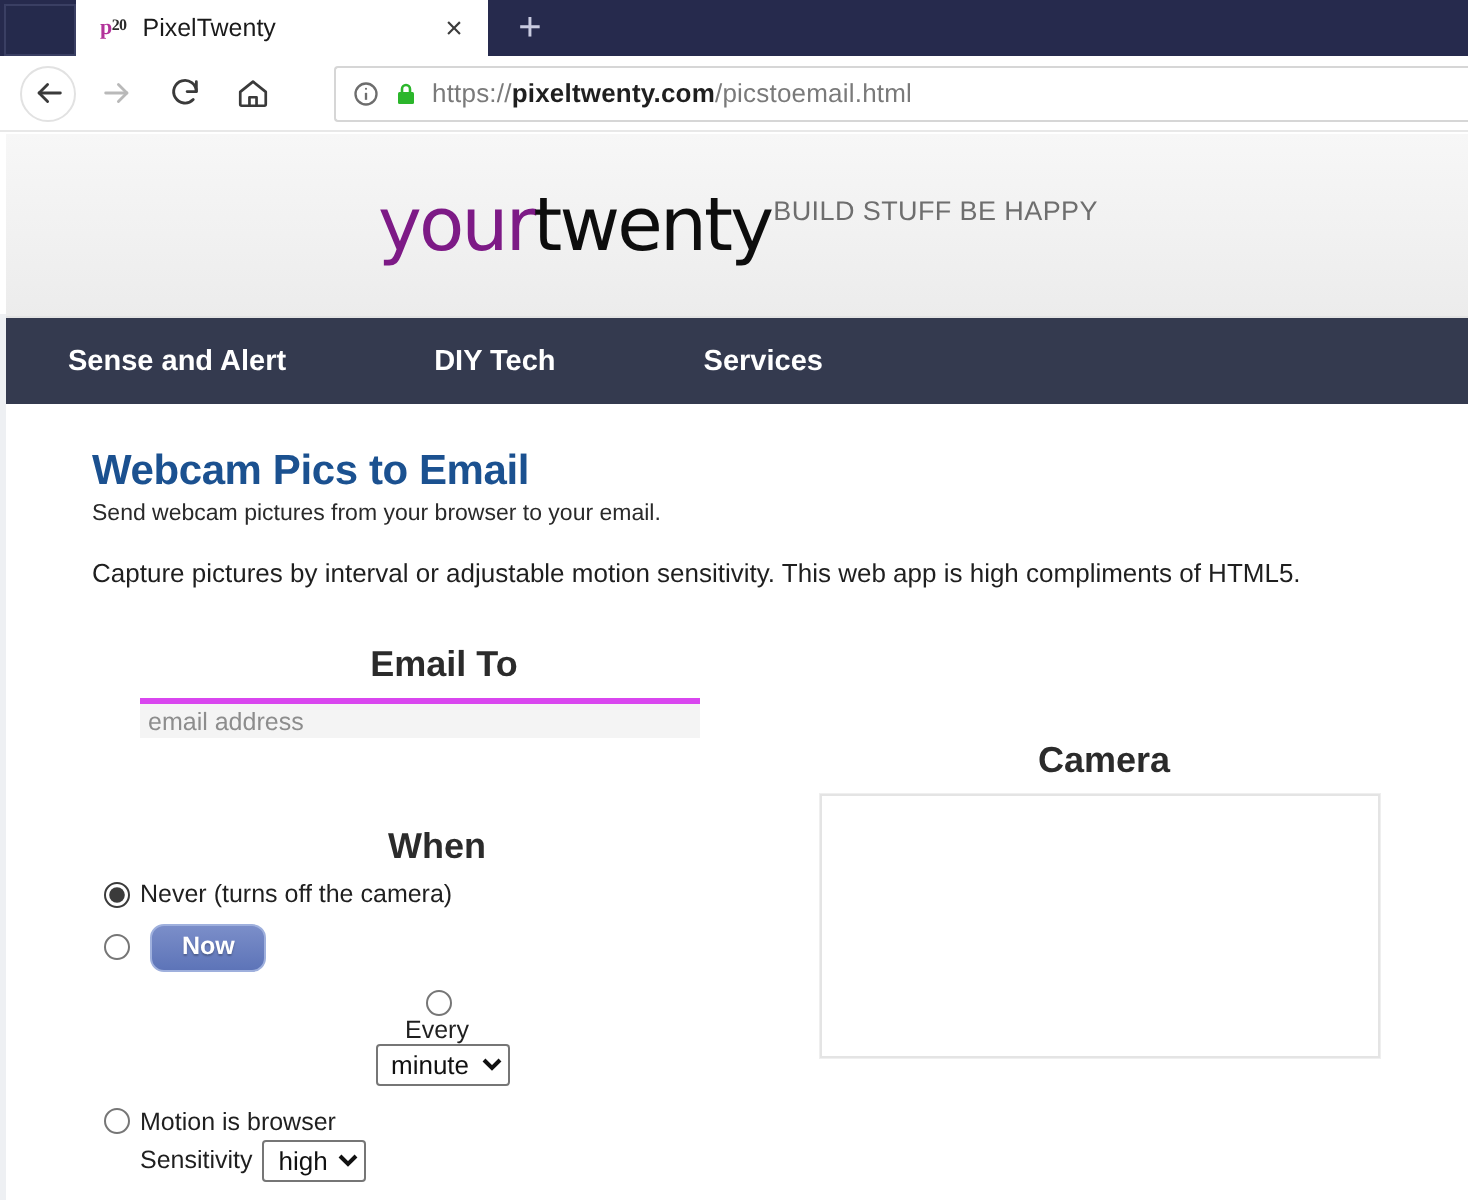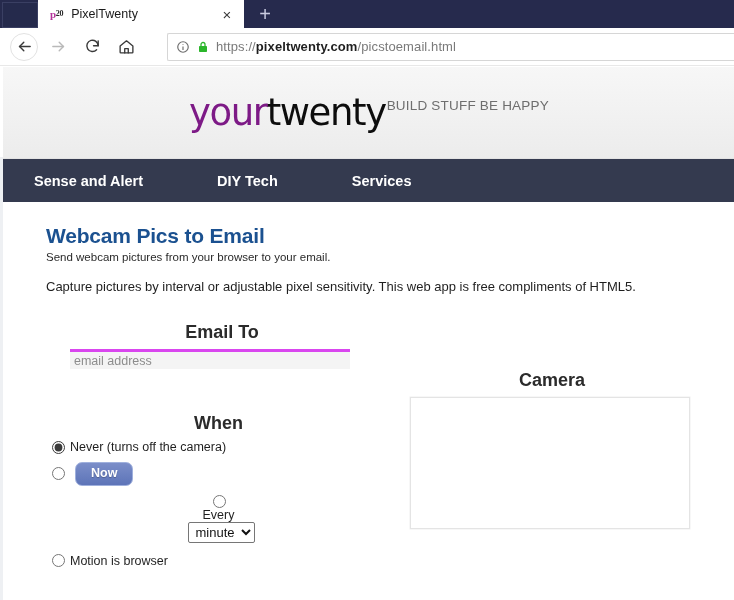--- a/index.html
+++ b/index.html
@@ -370,21 +370,21 @@
 
     <div class="site-nav">
       <a href="#">Sense and Alert</a>
       <a href="#">DIY Tech</a>
       <a href="#">Services</a>
     </div>
 
     <div class="page">
       <h1 class="page-title">Webcam Pics to Email</h1>
       <p class="page-sub">Send webcam pictures from your browser to your email.</p>
-      <p class="page-desc">Capture pictures by interval or adjustable pixel sensitivity. This web app is free compliments of HTML5.</p>
+      <p class="page-desc">Capture pictures by interval or adjustable motion sensitivity. This web app is high compliments of HTML5.</p>
 
       <div class="cols">
 
         <div class="col-left">
 
           <div class="email-row">
             <div class="section-title">Email To</div>
             <input class="email-input" type="text" placeholder="email address" style="">
           </div>
 
@@ -407,20 +407,26 @@
               <select class="sel">
                 <option>minute</option>
               </select>
             </div>
 
             <div class="opt opt-motion">
               <input type="radio" name="when" style="">
               <label>Motion is browser</label>
             </div>
 
+            <div class="sens-row">
+              <span>Sensitivity</span>
+              <select class="sel">
+                <option>high</option>
+              </select>
+            </div>
           </div>
         </div>
 
         <div class="col-right">
           <div class="section-title">Camera</div>
           <div class="camera-box"></div>
         </div>
 
       </div>
     </div>

